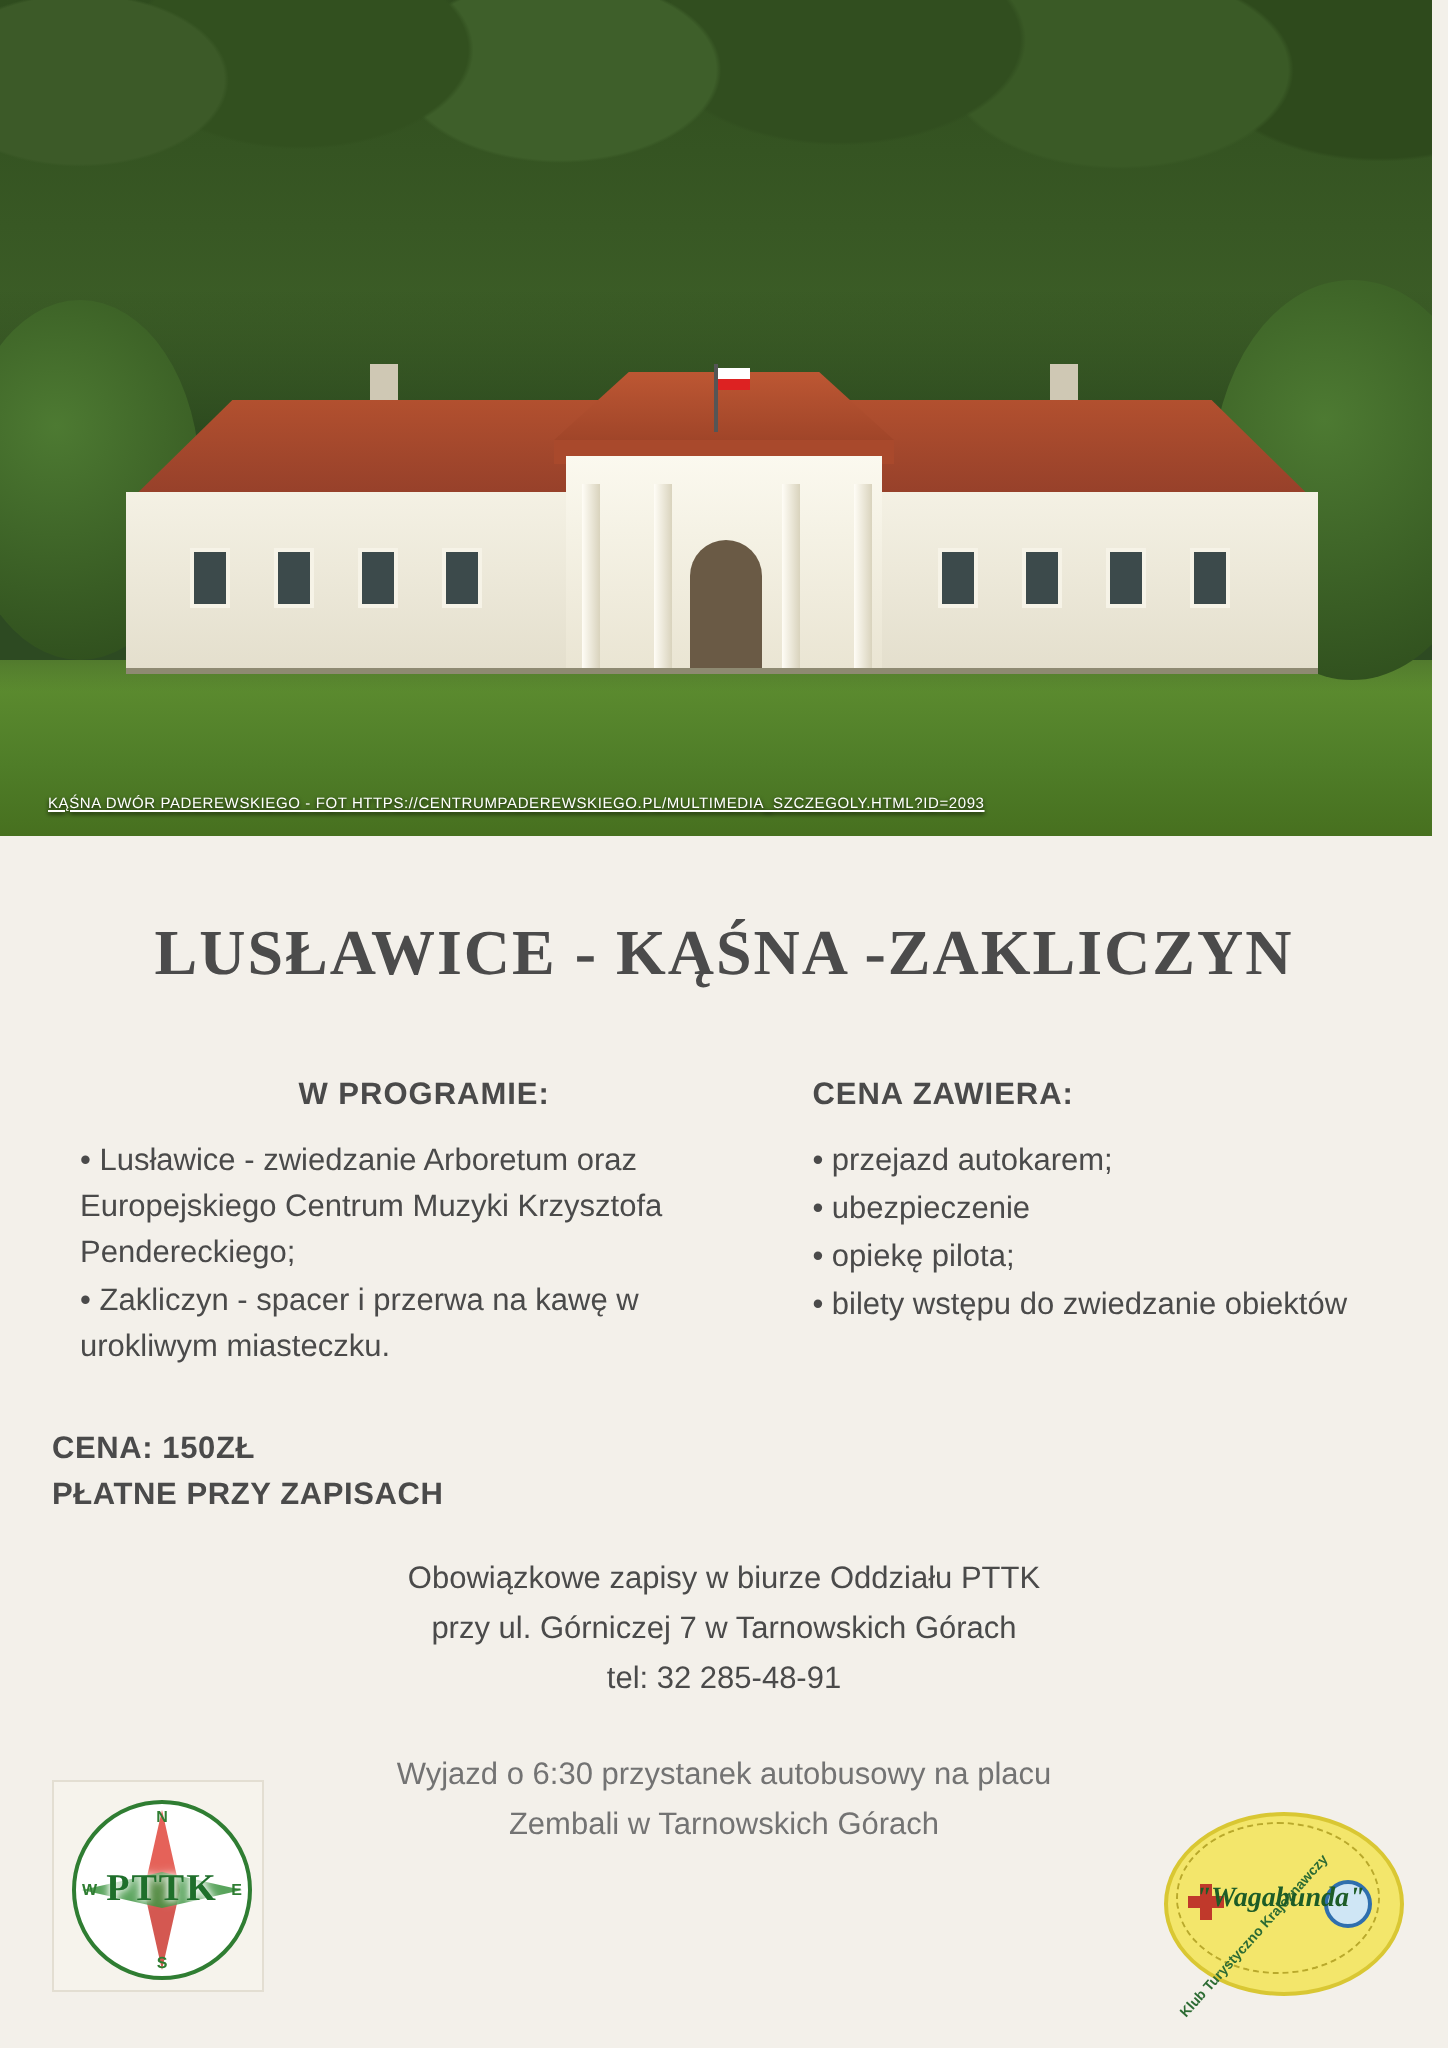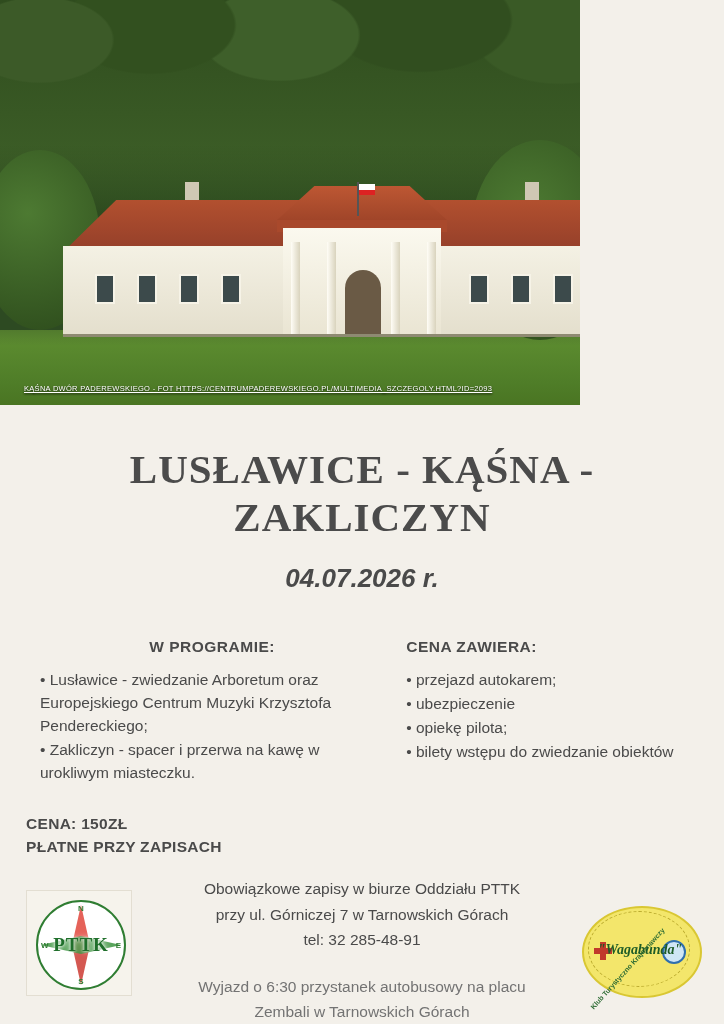--- a/index.html
+++ b/index.html
@@ -18,21 +18,21 @@
     width: 724px;
     height: 1024px;
     background: #f3f0ea;
     display: flex;
     flex-direction: column;
   }
 
   
   .photo-wrap {
     position: relative;
-    width: 580px;
+    width: 716px;
     height: 418px;
     overflow: hidden;
     background: #2d4a22;
   }
   .sky {
     position: absolute;
     left: 0; top: 0;
     width: 724px; height: 120px;
     background: linear-gradient(#b9cfd6, #cfdde0);
   }
@@ -169,21 +169,21 @@
   .content {
     position: relative;
     flex: 1;
     padding: 0 26px;
     box-sizing: border-box;
   }
   .title {
     margin: 40px 0 0 0;
     text-align: center;
     font-family: "Liberation Serif", serif;
-    font-size: 41px;
+    font-size: 32px;
     font-weight: bold;
     letter-spacing: 1px;
     color: #4b4b4b;
   }
   .subtitle {
     margin: 22px 0 0 0;
     text-align: center;
     font-family: "Liberation Sans", sans-serif;
     font-size: 26px;
     font-weight: bold;
@@ -417,21 +417,20 @@
       <div class="win" style="left:498px;"></div>
       <div class="win" style="left:540px;"></div>
     </div>
 
     <div class="photo-caption">KĄŚNA DWÓR PADEREWSKIEGO - FOT HTTPS://CENTRUMPADEREWSKIEGO.PL/MULTIMEDIA_SZCZEGOLY.HTML?ID=2093</div>
   </div>
 
   <div class="content">
 
     <h1 class="title">LUSŁAWICE - KĄŚNA -ZAKLICZYN</h1>
-    <div class="subtitle">04.07.2026 r.</div>
 
     <div class="columns">
       <div class="col-left">
         <div class="col-head">W PROGRAMIE:</div>
         <div class="bullet">• Lusławice - zwiedzanie Arboretum oraz Europejskiego Centrum Muzyki Krzysztofa Pendereckiego;</div>
         <div class="bullet">• Zakliczyn - spacer i przerwa na kawę w urokliwym miasteczku.</div>
       </div>
       <div class="col-right">
         <div class="col-head">CENA ZAWIERA:</div>
         <div class="bullet">• przejazd autokarem;</div>

